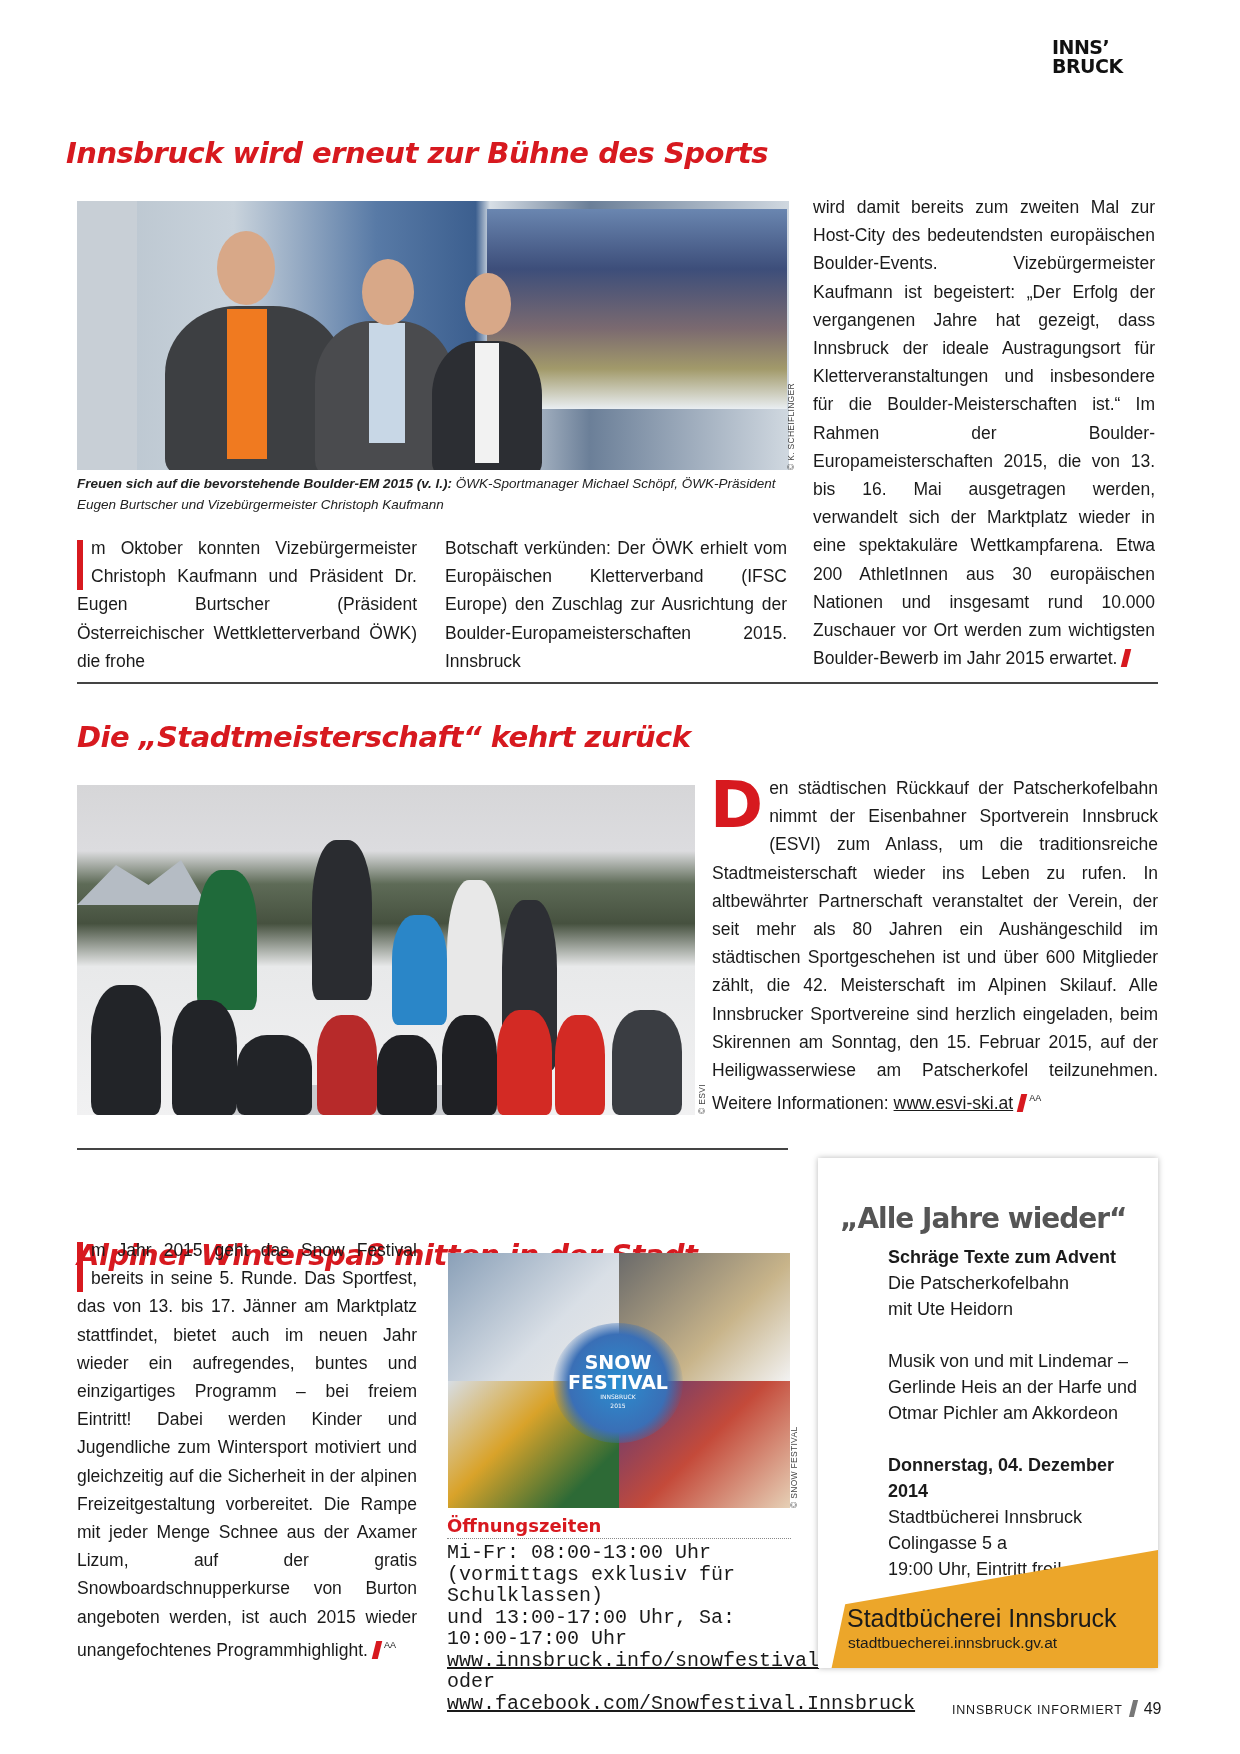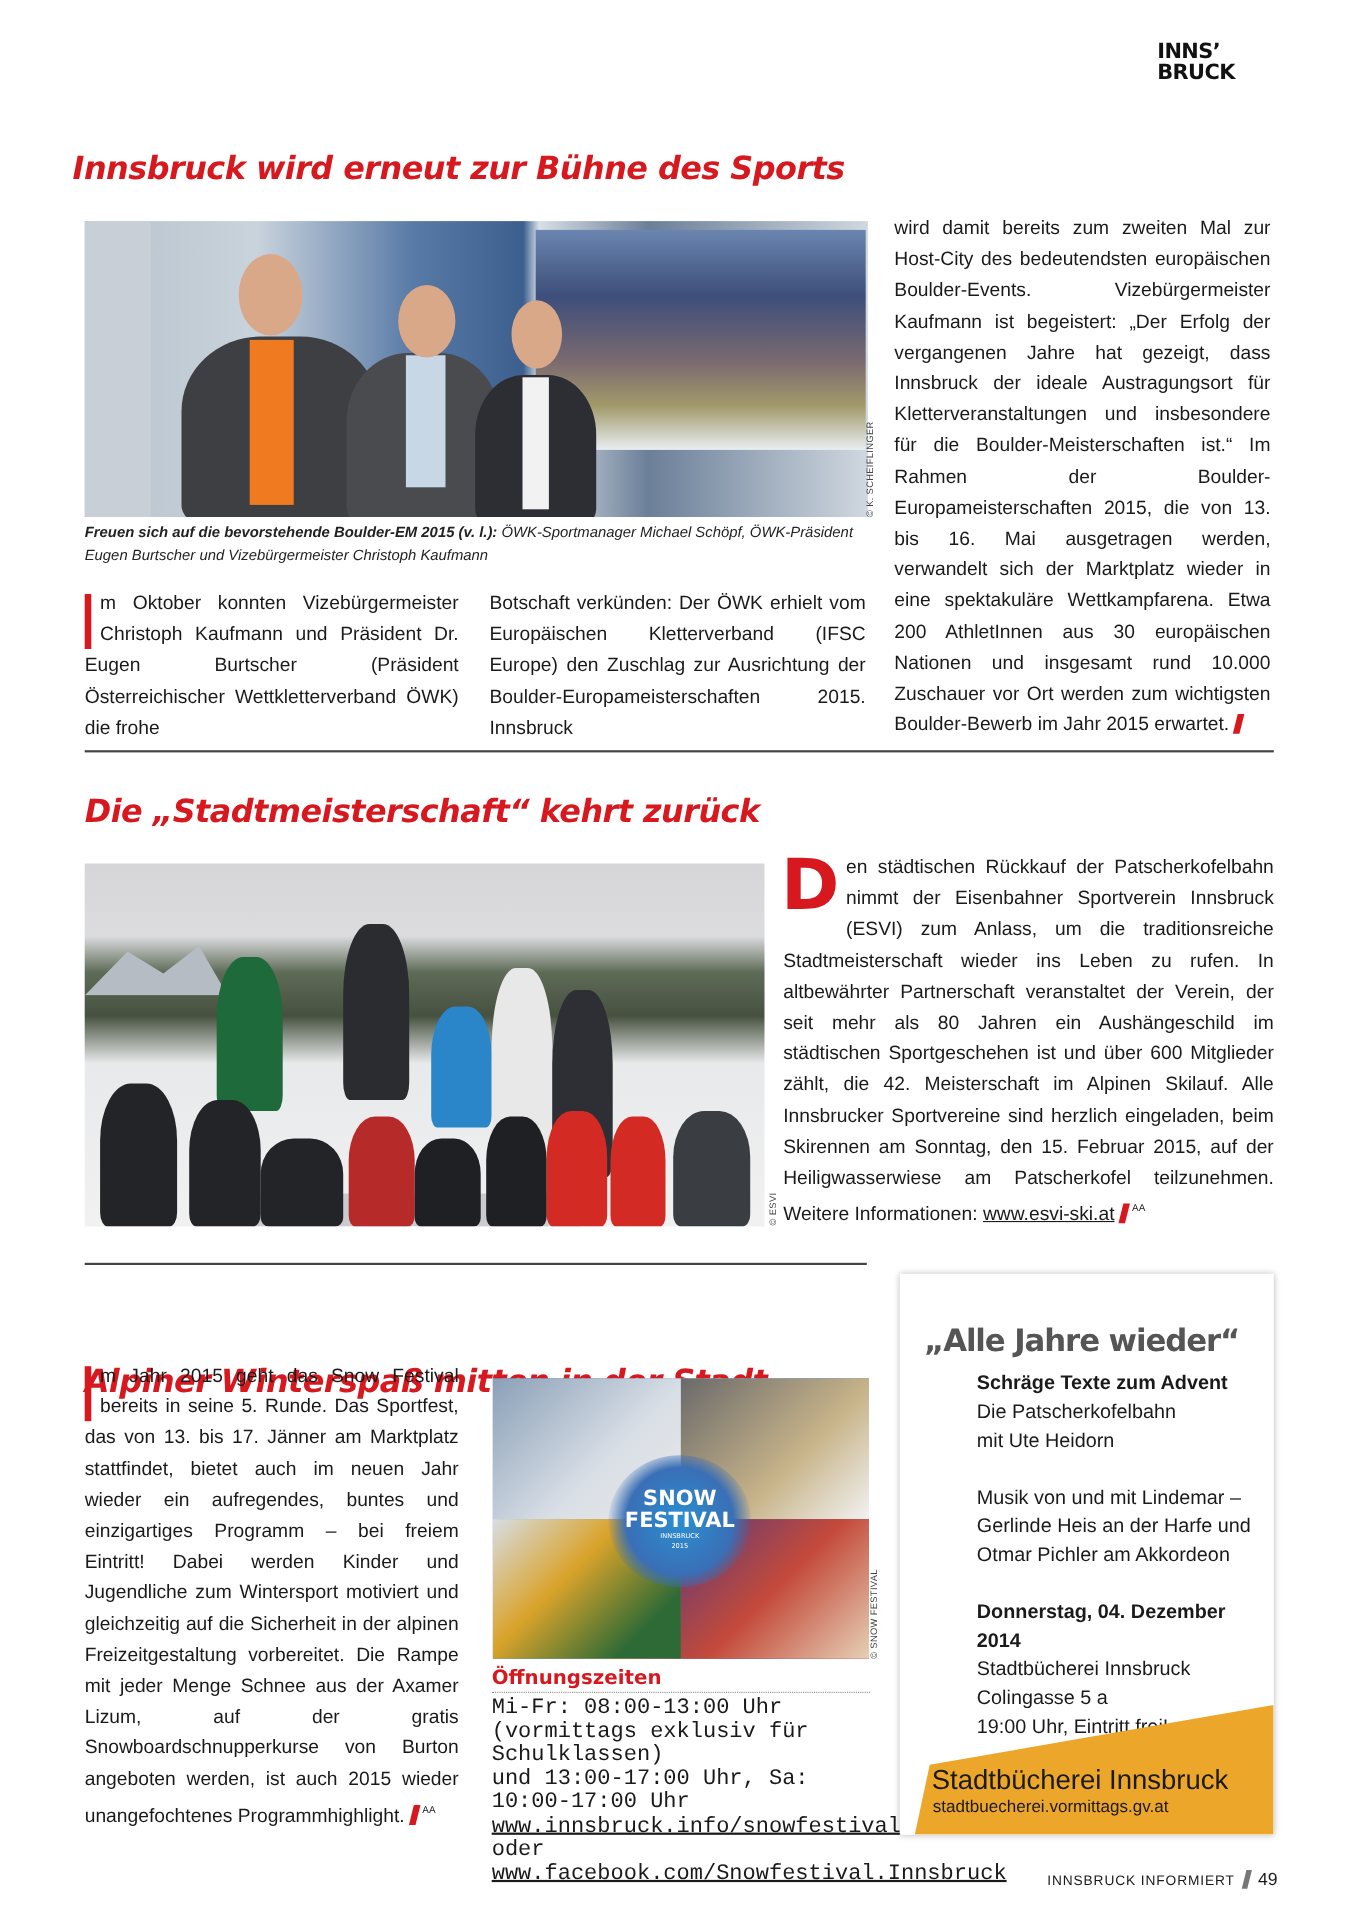--- a/index.html
+++ b/index.html
@@ -180,17 +180,17 @@
     <div>Otmar Pichler am Akkordeon</div>
     <div class="gap"></div>
     <div class="b">Donnerstag, 04. Dezember 2014</div>
     <div>Stadtbücherei Innsbruck</div>
     <div>Colingasse 5 a</div>
     <div>19:00 Uhr, Eintritt frei!</div>
   </div>
   <div class="box-band"></div>
 </div>
 <div class="band-name" style="left:847px;">Stadtbücherei Innsbruck</div>
-<div class="band-url" style="left:848px;">stadtbuecherei.vormittags.gv.at</div>
+<div class="band-url" style="left:848px;">stadtbuecherei.innsbruck.gv.at</div>
 
 <div class="abs footer">
   <span>INNSBRUCK INFORMIERT</span><span class="slash"></span><span class="page">49</span>
 </div>
 
 </body></html>

